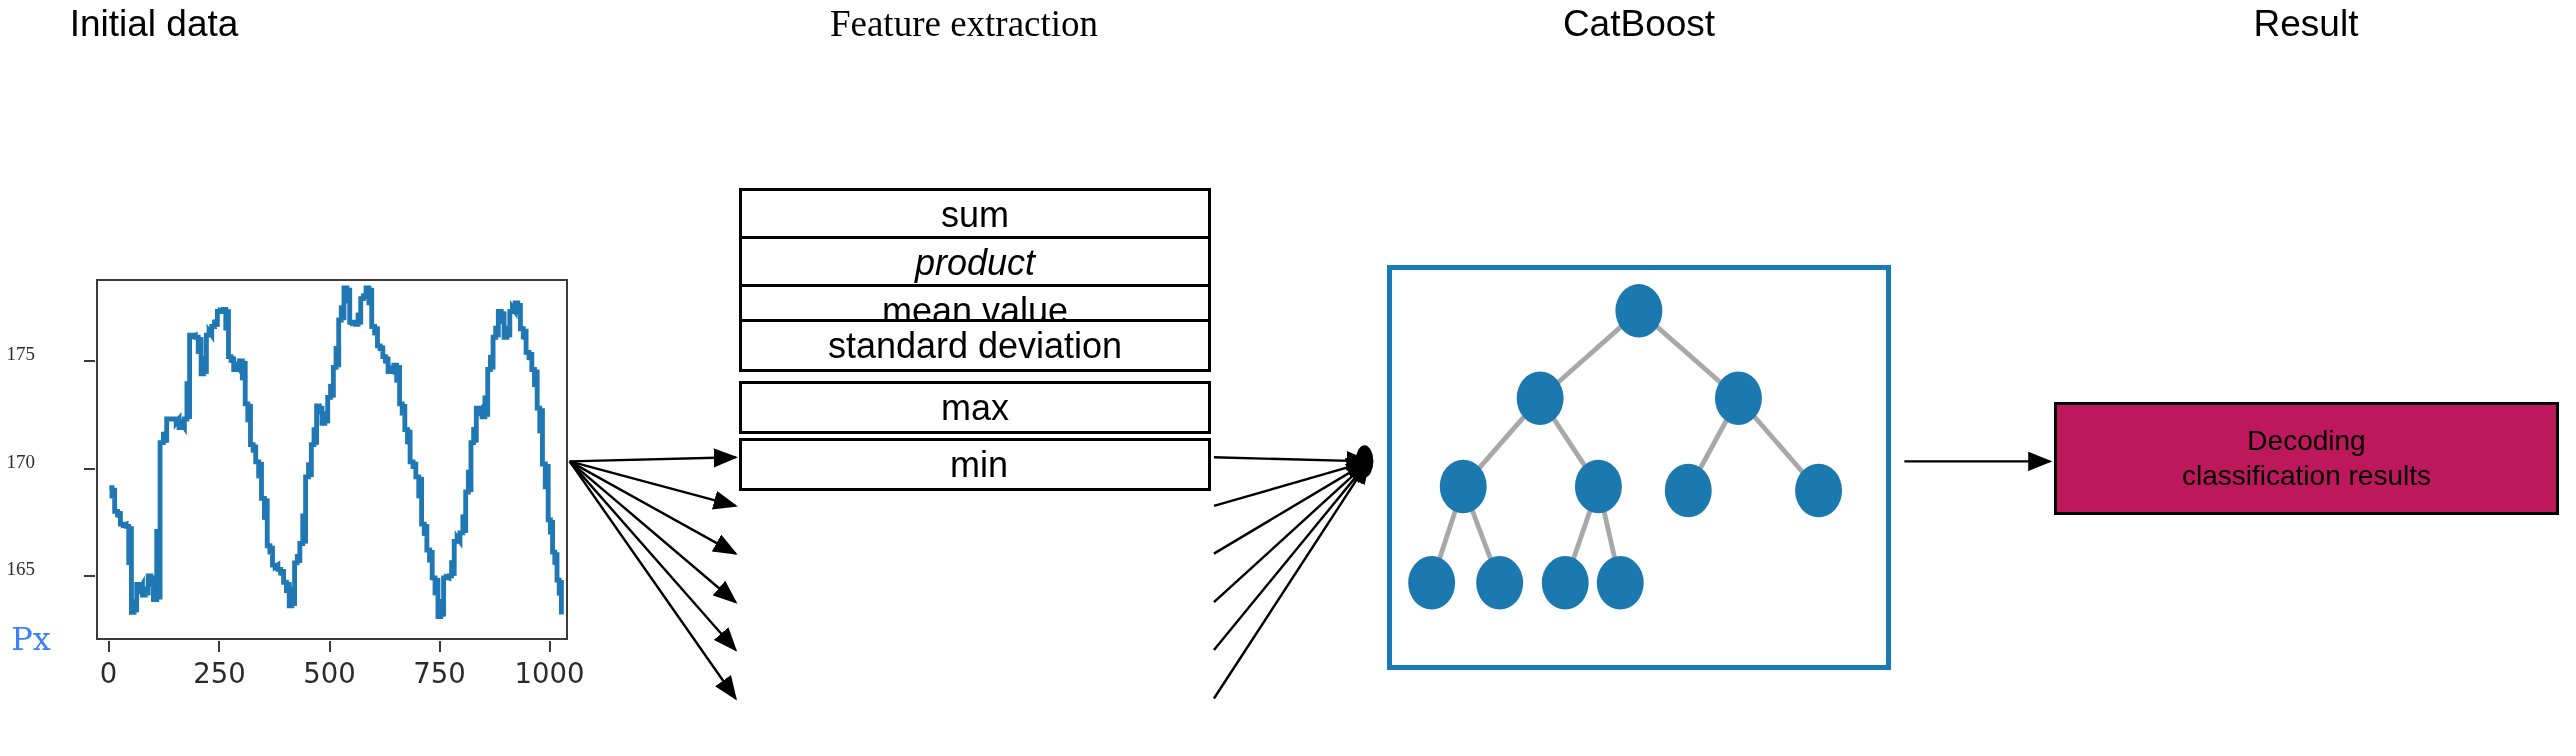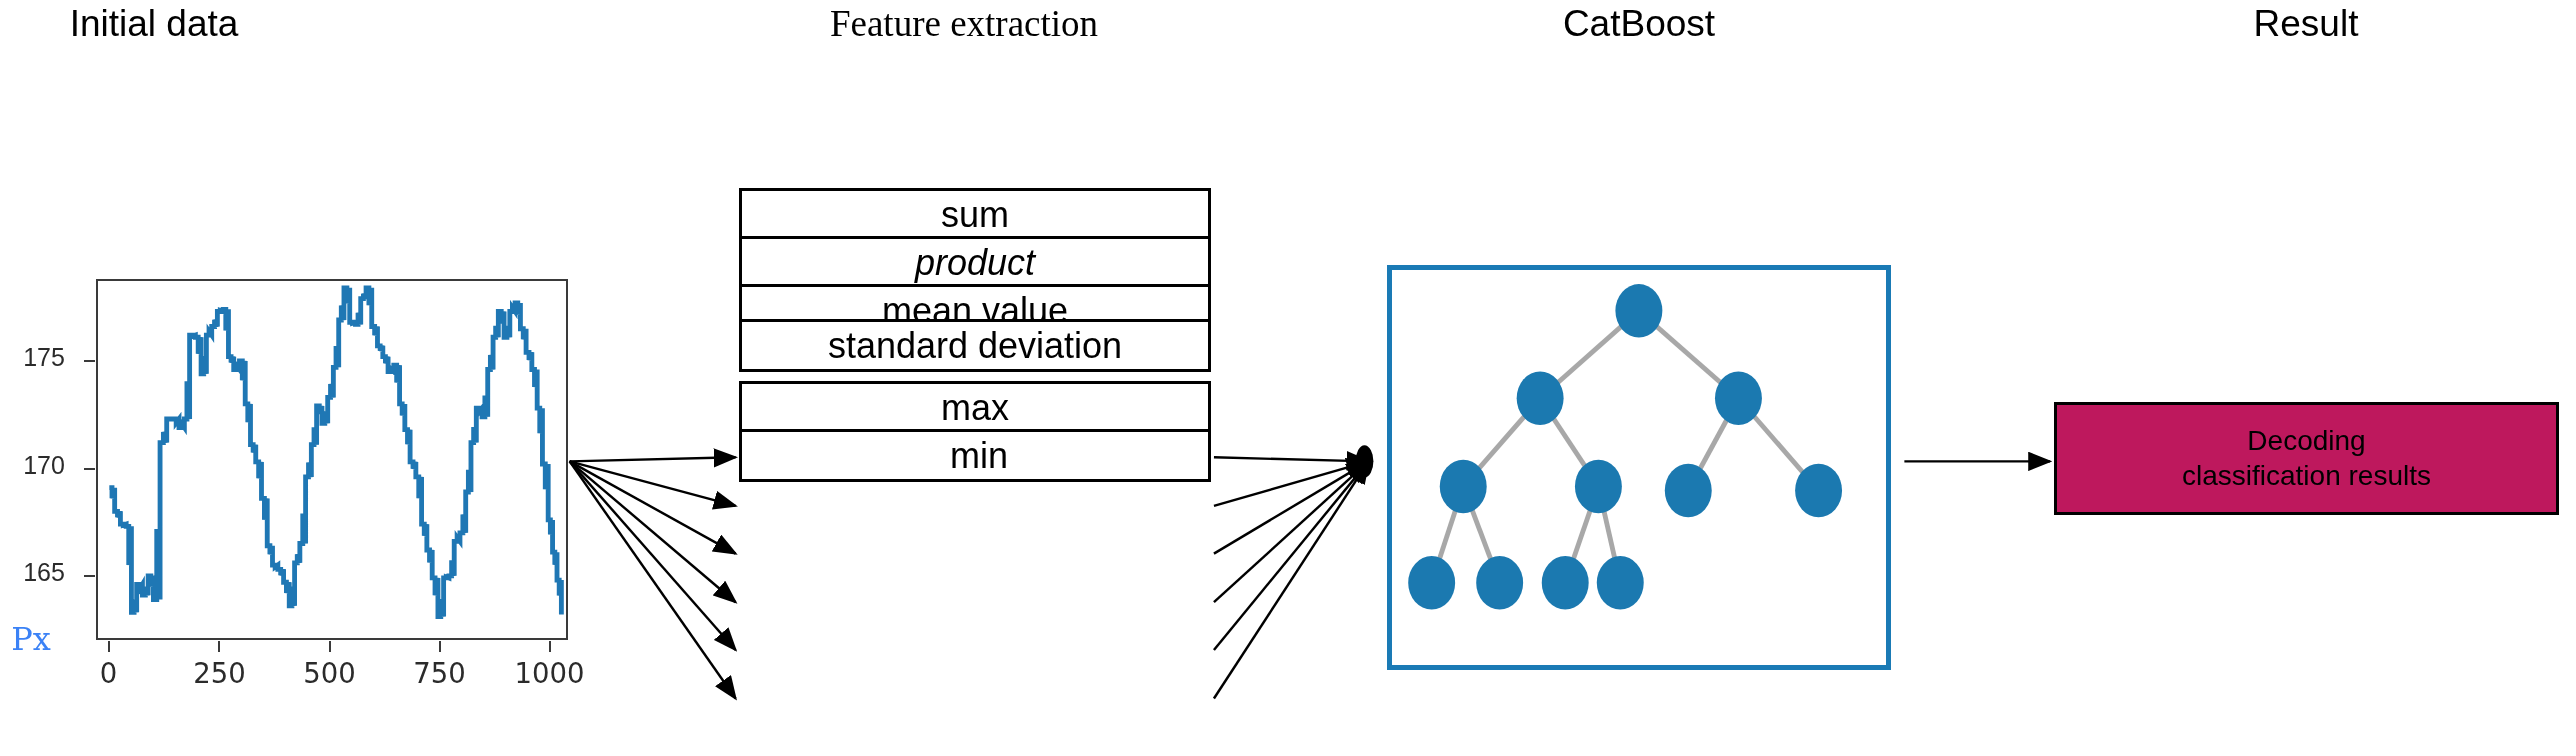--- a/index.html
+++ b/index.html
@@ -9,22 +9,22 @@
   .stage{position:absolute;left:0;top:0;width:2576px;height:756px;}
 
   
   .col-title{position:absolute;font-size:37px;line-height:42px;color:#000;
              text-align:center;white-space:nowrap;font-weight:400;}
 
   
   #chart-panel{position:absolute;left:0px;top:243px;width:615px;height:453px;}
   #plot-frame{position:absolute;left:96px;top:279px;width:472px;height:361px;
               border:2.4px solid #3a3a3a;box-sizing:border-box;background:#fff;}
-  .ytick-label{position:absolute;font-size:25px;color:#2b2b2b;text-align:center;
-               width:75px;font-family:Liberation Sans, sans-serif;}
+  .ytick-label{position:absolute;font-size:19px;color:#2b2b2b;text-align:left;
+               width:75px;font-family:Liberation Serif, serif;}
   .ytick-mark{position:absolute;width:11.3px;height:2.4px;background:#3a3a3a;}
   .xtick-label{position:absolute;font-size:27.5px;color:#2b2b2b;text-align:center;
                width:97px;font-family:"DejaVu Sans",sans-serif;}
   .xtick-mark{position:absolute;width:2.4px;height:11.3px;background:#3a3a3a;}
   #px-label{position:absolute;left:11.3px;top:620px;font-size:32px;
             font-family:"DejaVu Serif",serif;color:#3b82f6;}
 
   
   .feat-box{position:absolute;left:739px;width:472px;height:53px;
             border:3.2px solid #000;box-sizing:border-box;background:#fff;
@@ -96,21 +96,21 @@
       </div>
       <div class="feat-box" style="top: 284px;">
         <span>mean value</span>
       </div>
       <div class="feat-box" style="top: 319px;">
         <span>standard deviation</span>
       </div>
       <div class="feat-box" style="top: 381px;">
         <span>max</span>
       </div>
-      <div class="feat-box" style="top: 429px; padding-left: 8px;">
+      <div class="feat-box" style="top: 438px; padding-left: 8px;">
         <span>min</span>
       </div>
     </div>
 
   <svg class="overlay" id="connector-svg" viewBox="0 0 3181 934" width="2576" height="756">
     <defs>
       <marker id="arrowhead" markerWidth="10" markerHeight="8" refX="9" refY="4" orient="auto" markerUnits="strokeWidth">
         <polygon points="0,0 10,4 0,8" fill="#000"></polygon>
       </marker>
     </defs>

